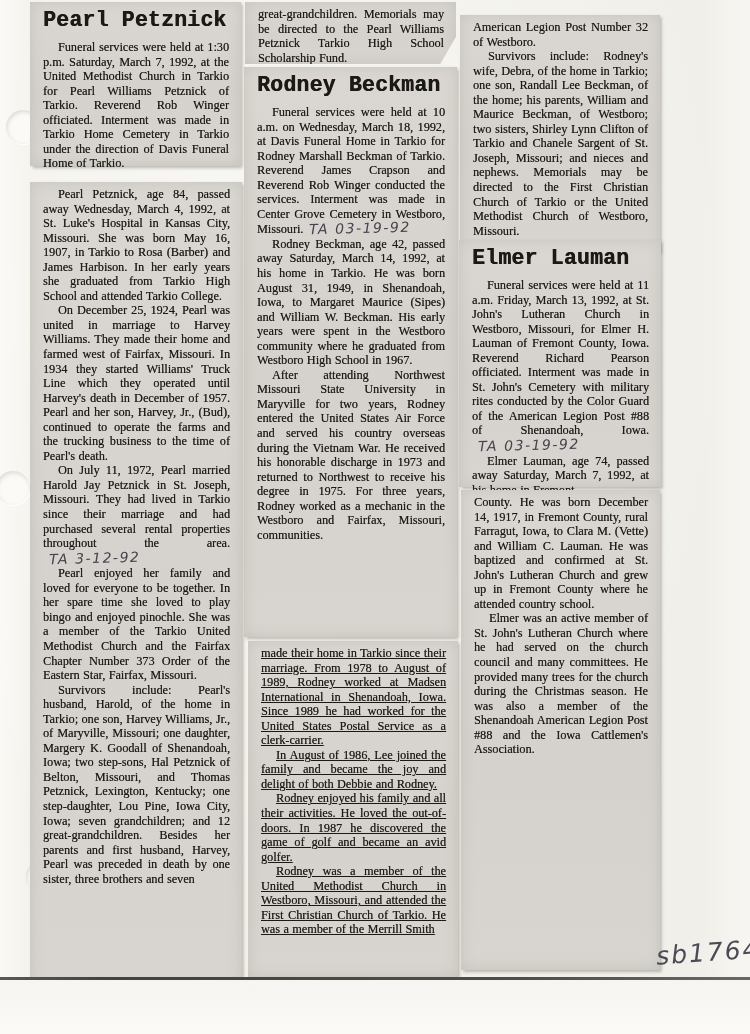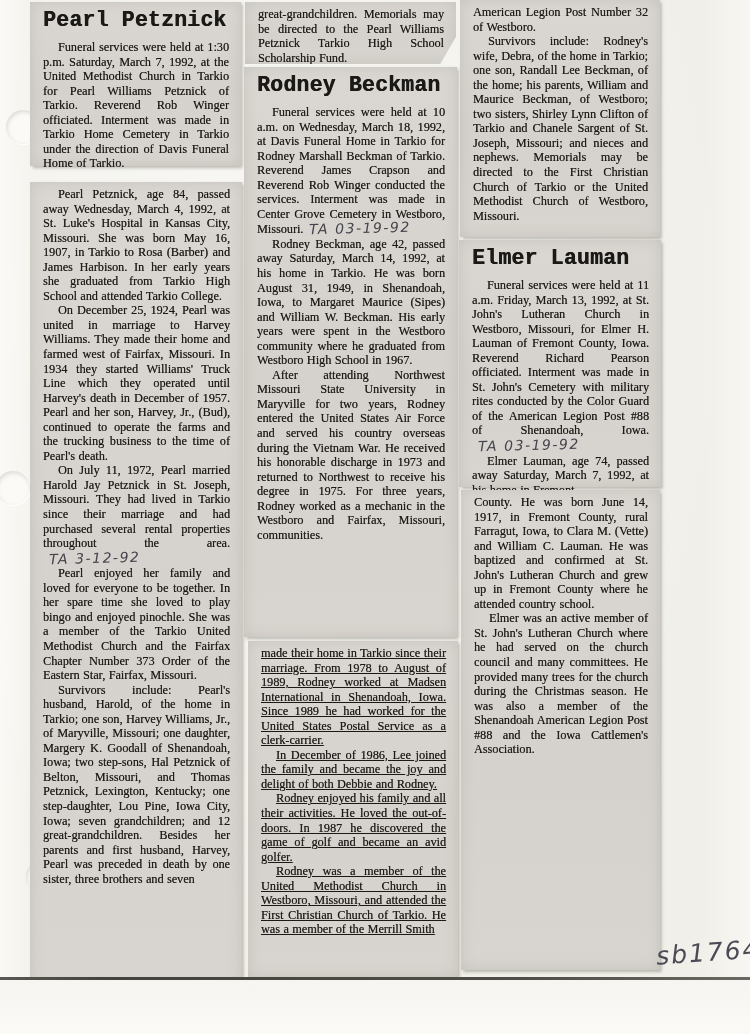--- a/index.html
+++ b/index.html
@@ -107,38 +107,38 @@
 
   <div class="clip" style="left:244px;top:67px;width:213px;height:570px;">
     <h2 class="headline">Rodney Beckman</h2>
     <p><span>Funeral services were held at 10 a.m. on Wednesday, March 18, 1992, at Davis Funeral Home in Tarkio for Rodney Marshall Beckman of Tarkio. Reverend James Crapson and Reverend Rob Winger conducted the services. Interment was made in Center Grove Cemetery in Westboro, Missouri.</span><span class="hand">TA 03-19-92</span></p>
     <p>Rodney Beckman, age 42, passed away Saturday, March 14, 1992, at his home in Tarkio. He was born August 31, 1949, in Shenandoah, Iowa, to Margaret Maurice (Sipes) and William W. Beckman. His early years were spent in the Westboro community where he graduated from Westboro High School in 1967.</p>
     <p>After attending Northwest Missouri State University in Maryville for two years, Rodney entered the United States Air Force and served his country overseas during the Vietnam War. He received his honorable discharge in 1973 and returned to Northwest to receive his degree in 1975. For three years, Rodney worked as a mechanic in the Westboro and Fairfax, Missouri, communities.</p>
   </div>
 
   <div class="clip" style="left:248px;top:641px;width:210px;height:336px;text-decoration:underline;">
     <p class="noindent">made their home in Tarkio since their marriage. From 1978 to August of 1989, Rodney worked at Madsen International in Shenandoah, Iowa. Since 1989 he had worked for the United States Postal Service as a clerk-carrier.</p>
-    <p>In December of 1986, Lee joined the family and became the joy and delight of both Debbie and Rodney.</p>
+    <p>In August of 1986, Lee joined the family and became the joy and delight of both Debbie and Rodney.</p>
     <p>Rodney enjoyed his family and all their activities. He loved the out-of-doors. In 1987 he discovered the game of golf and became an avid golfer.</p>
     <p>Rodney was a member of the United Methodist Church in Westboro, Missouri, and attended the First Christian Church of Tarkio. He was a member of the Merrill Smith</p>
   </div>
 
-  <div class="clip" style="left:460px;top:0px;width:200px;height:237px;">
+  <div class="clip" style="left:460px;top:15px;width:200px;height:237px;">
     <p class="noindent">American Legion Post Number 32 of Westboro.</p>
     <p>Survivors include: Rodney's wife, Debra, of the home in Tarkio; one son, Randall Lee Beckman, of the home; his parents, William and Maurice Beckman, of Westboro; two sisters, Shirley Lynn Clifton of Tarkio and Chanele Sargent of St. Joseph, Missouri; and nieces and nephews. Memorials may be directed to the First Christian Church of Tarkio or the United Methodist Church of Westboro, Missouri.</p>
   </div>
 
   <div class="clip" style="left:459px;top:240px;width:202px;height:247px;">
     <h2 class="headline">Elmer Lauman</h2>
     <p><span>Funeral services were held at 11 a.m. Friday, March 13, 1992, at St. John's Lutheran Church in Westboro, Missouri, for Elmer H. Lauman of Fremont County, Iowa. Reverend Richard Pearson officiated. Interment was made in St. John's Cemetery with military rites conducted by the Color Guard of the American Legion Post #88 of Shenandoah, Iowa.</span><span class="hand">TA 03-19-92</span></p>
     <p>Elmer Lauman, age 74, passed away Saturday, March 7, 1992, at his home in Fremont</p>
   </div>
 
   <div class="clip" style="left:461px;top:490px;width:199px;height:480px;">
-    <p class="noindent">County. He was born June 14, 1917, in Fremont County, rural Farragut, Iowa, to Clara M. (Vette) and William C. Lauman. He was baptized and confirmed at St. John's Lutheran Church and grew up in Fremont County where he attended country school.</p>
+    <p class="noindent">County. He was born December 14, 1917, in Fremont County, rural Farragut, Iowa, to Clara M. (Vette) and William C. Lauman. He was baptized and confirmed at St. John's Lutheran Church and grew up in Fremont County where he attended country school.</p>
     <p>Elmer was an active member of St. John's Lutheran Church where he had served on the church council and many committees. He provided many trees for the church during the Christmas season. He was also a member of the Shenandoah American Legion Post #88 and the Iowa Cattlemen's Association.</p>
   </div>
 
   <div class="catalog">sb1764</div>
 
   <div class="belowline"></div>
   <div class="scanline"></div>
 
 </div>
 

